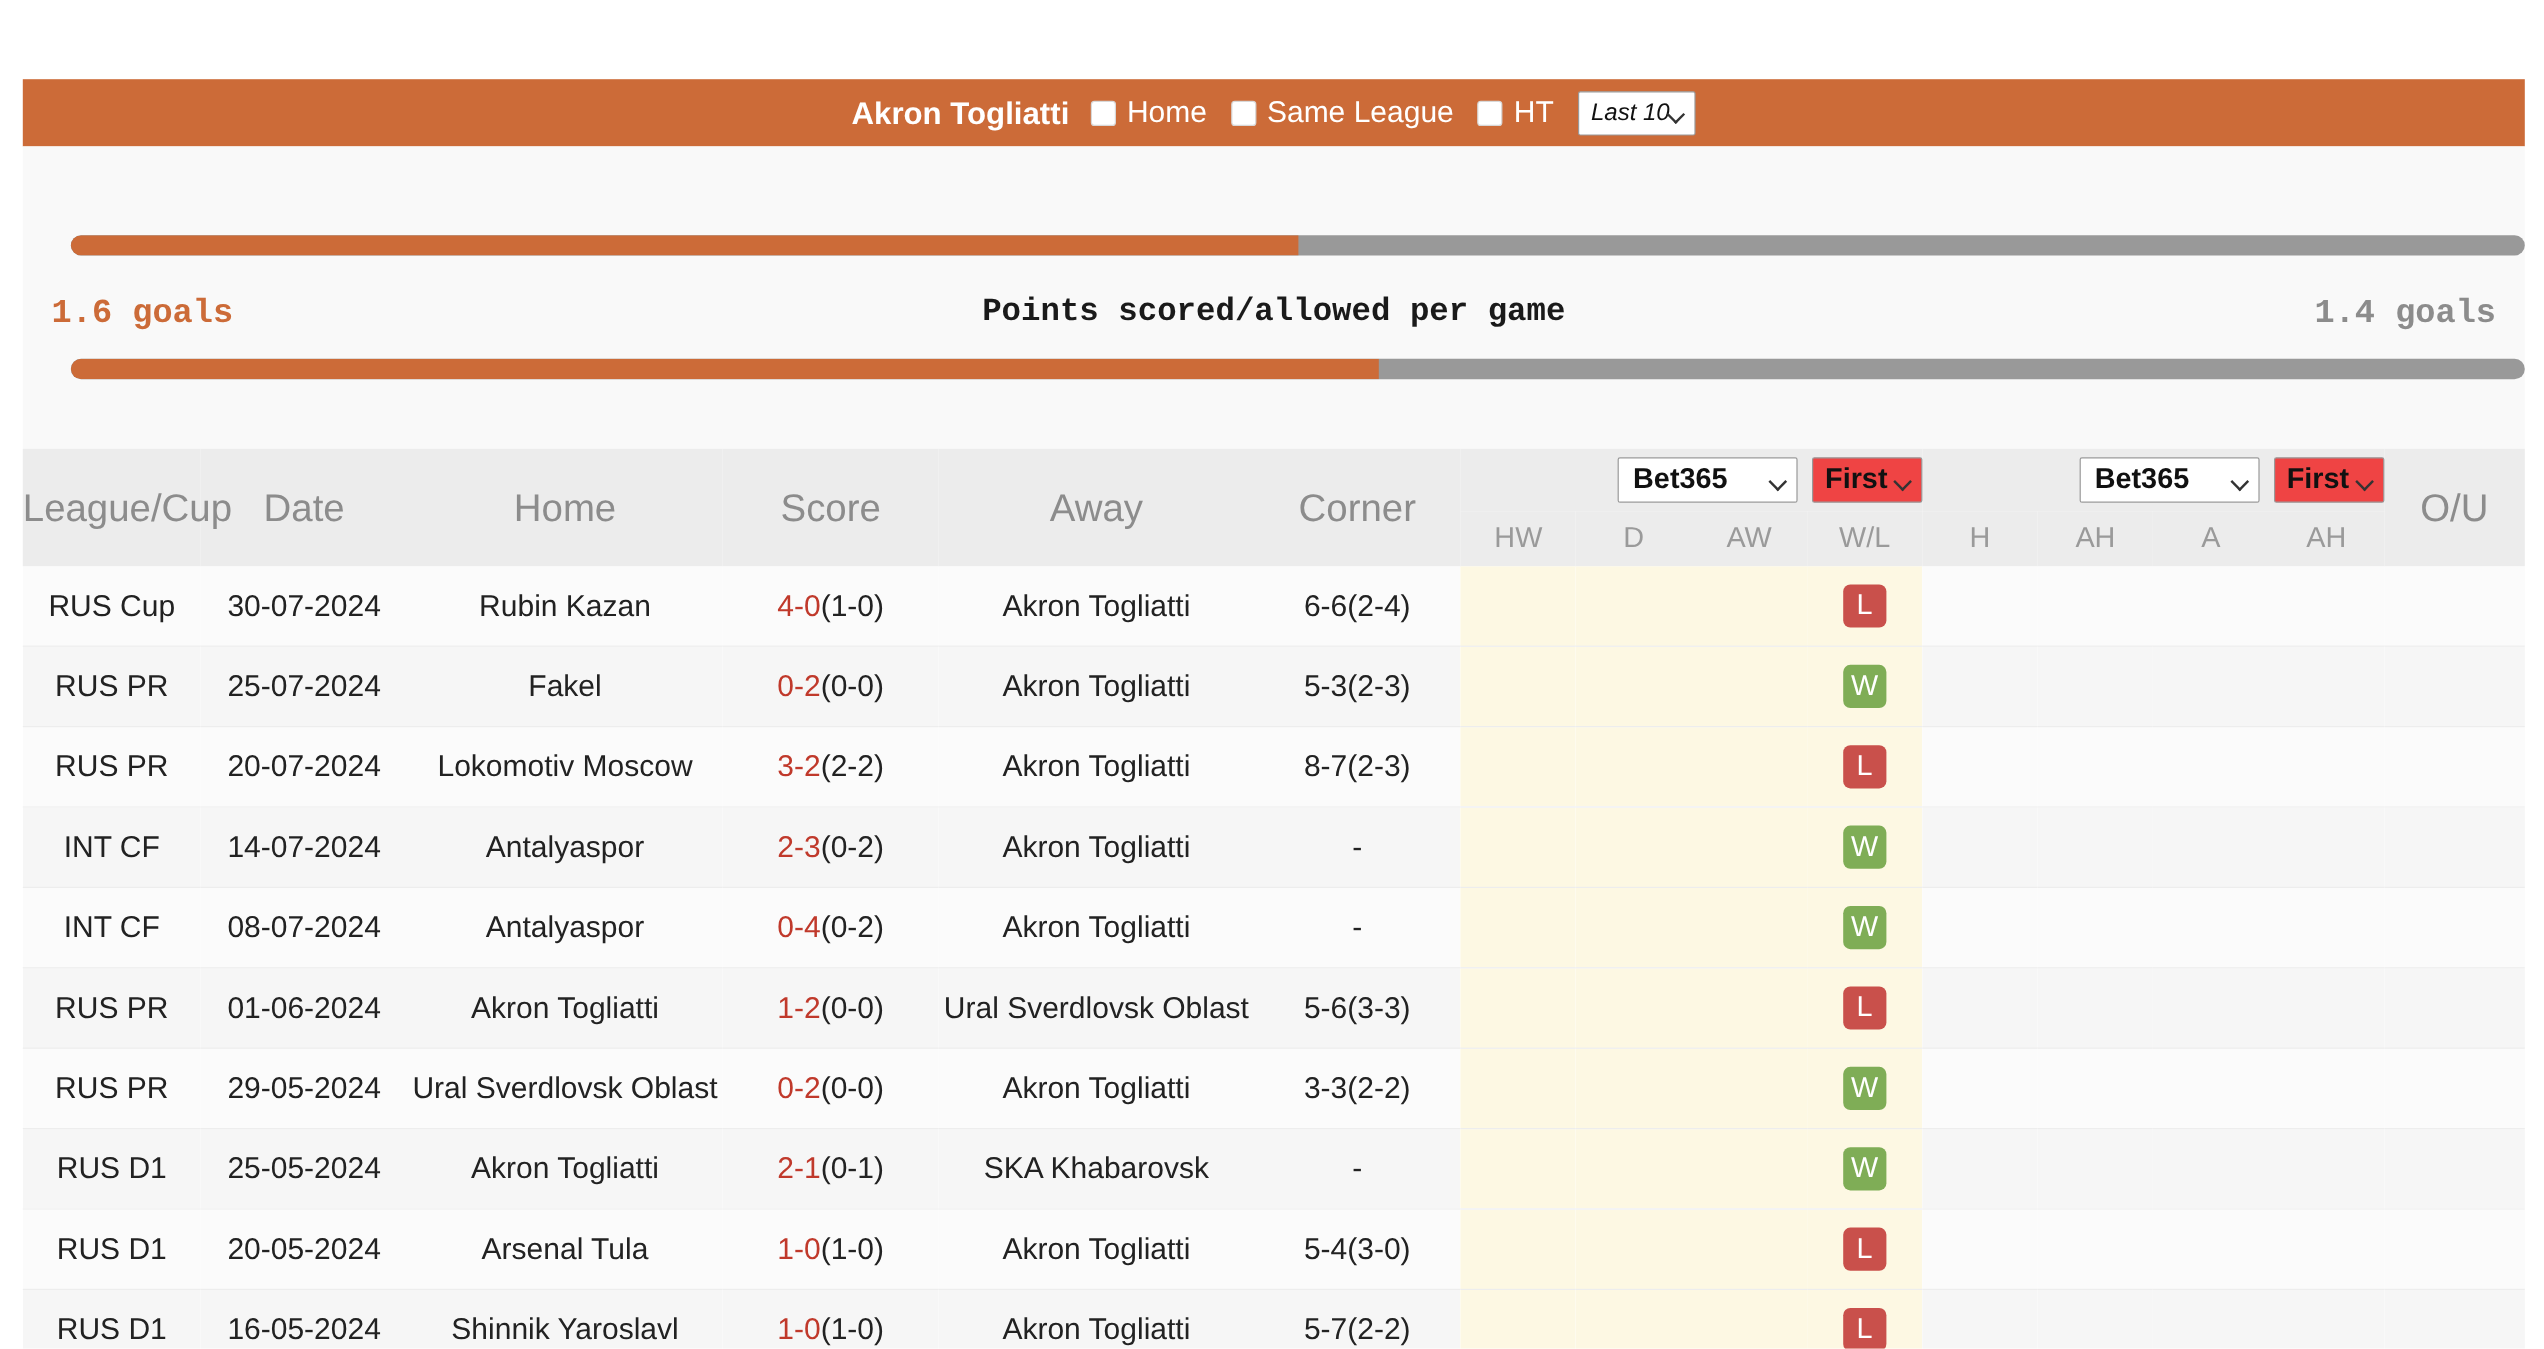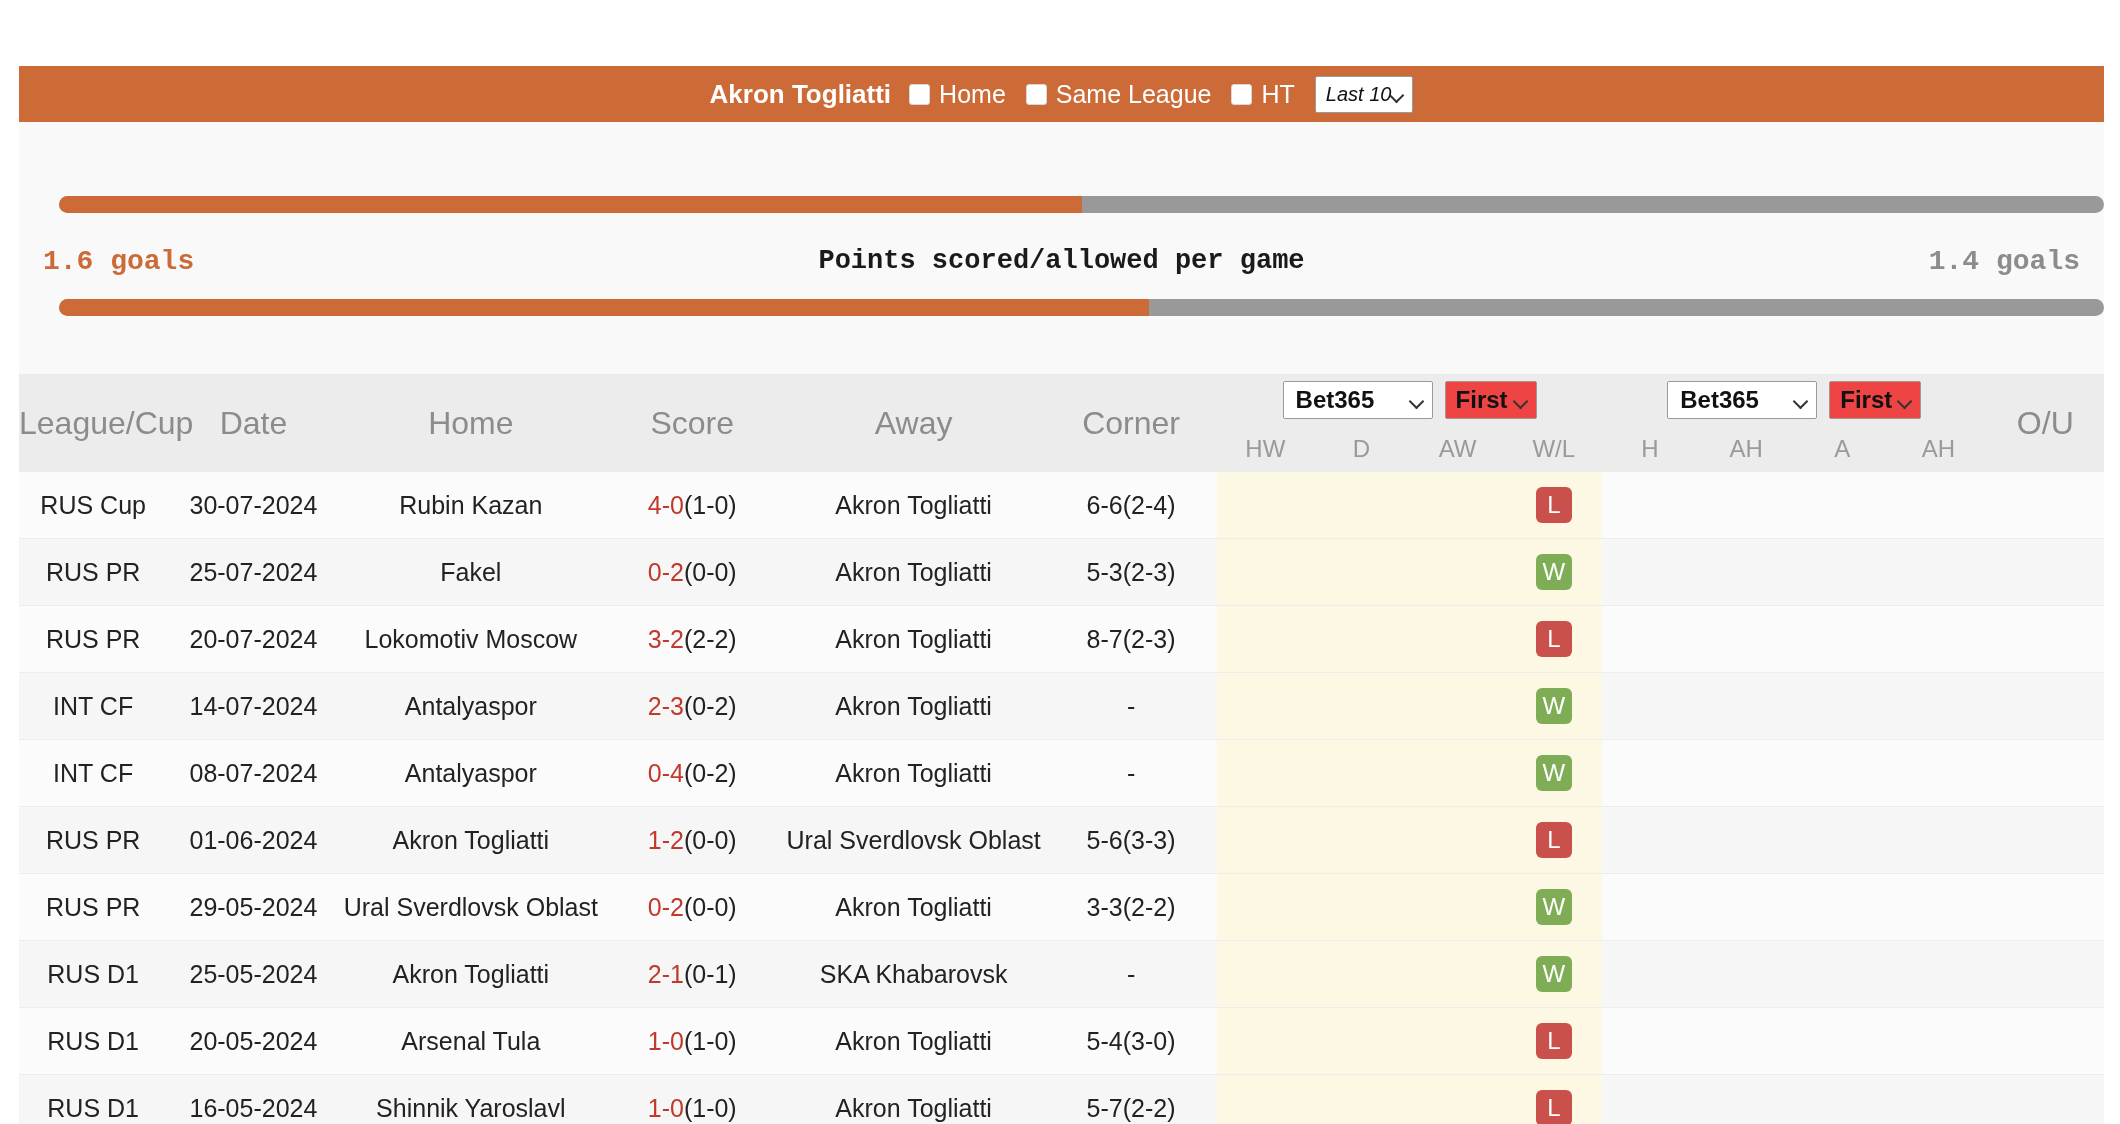--- a/index.html
+++ b/index.html
@@ -175,21 +175,21 @@
     vertical-align: middle;
     height: 98px;
     border-bottom: 1px solid #e2e2e2;
   }
   .sel-cell {
     height: 52px;
     vertical-align: middle;
     text-align: center;
     border-bottom: none;
   }
-  .sel-inner { display: flex; align-items: center; justify-content: center; gap: 12px; }
+  .sel-inner { display: flex; align-items: center; justify-content: flex-end; gap: 12px; }
   .sel-bet {
     background: #fff; border: 1px solid #9a9a9a; border-radius: 2px;
     height: 36px; min-width: 128px;
     display: flex; align-items: center; justify-content: space-between;
     padding: 0 8px 0 12px; font-size: 24px; color: #111;
   }
   .sel-first {
     background: #ef4444; border: 1px solid #9a9a9a; border-radius: 2px;
     height: 36px;
     display: flex; align-items: center; gap: 7px;

